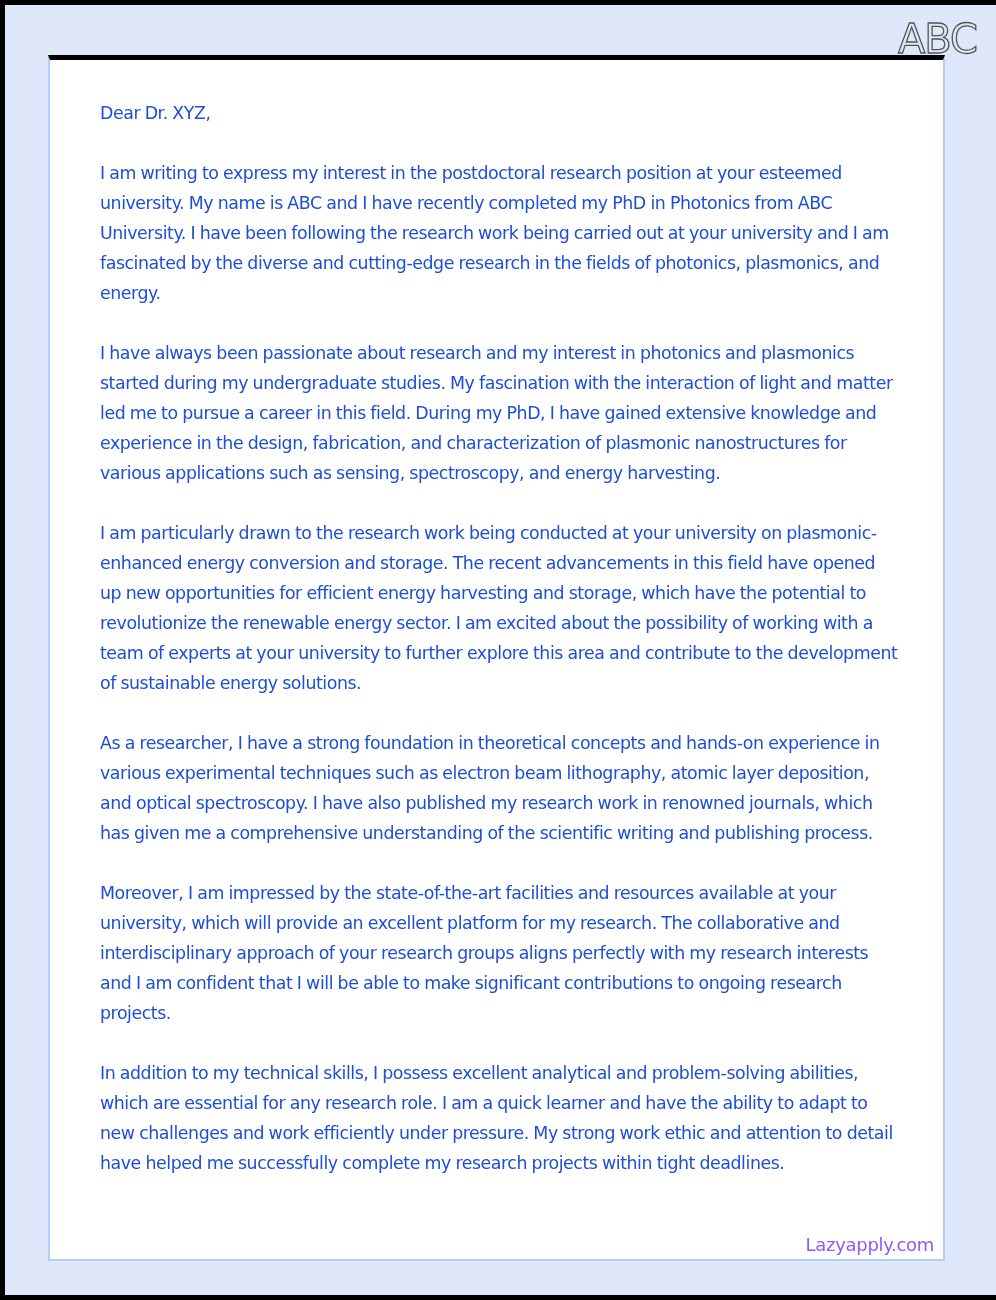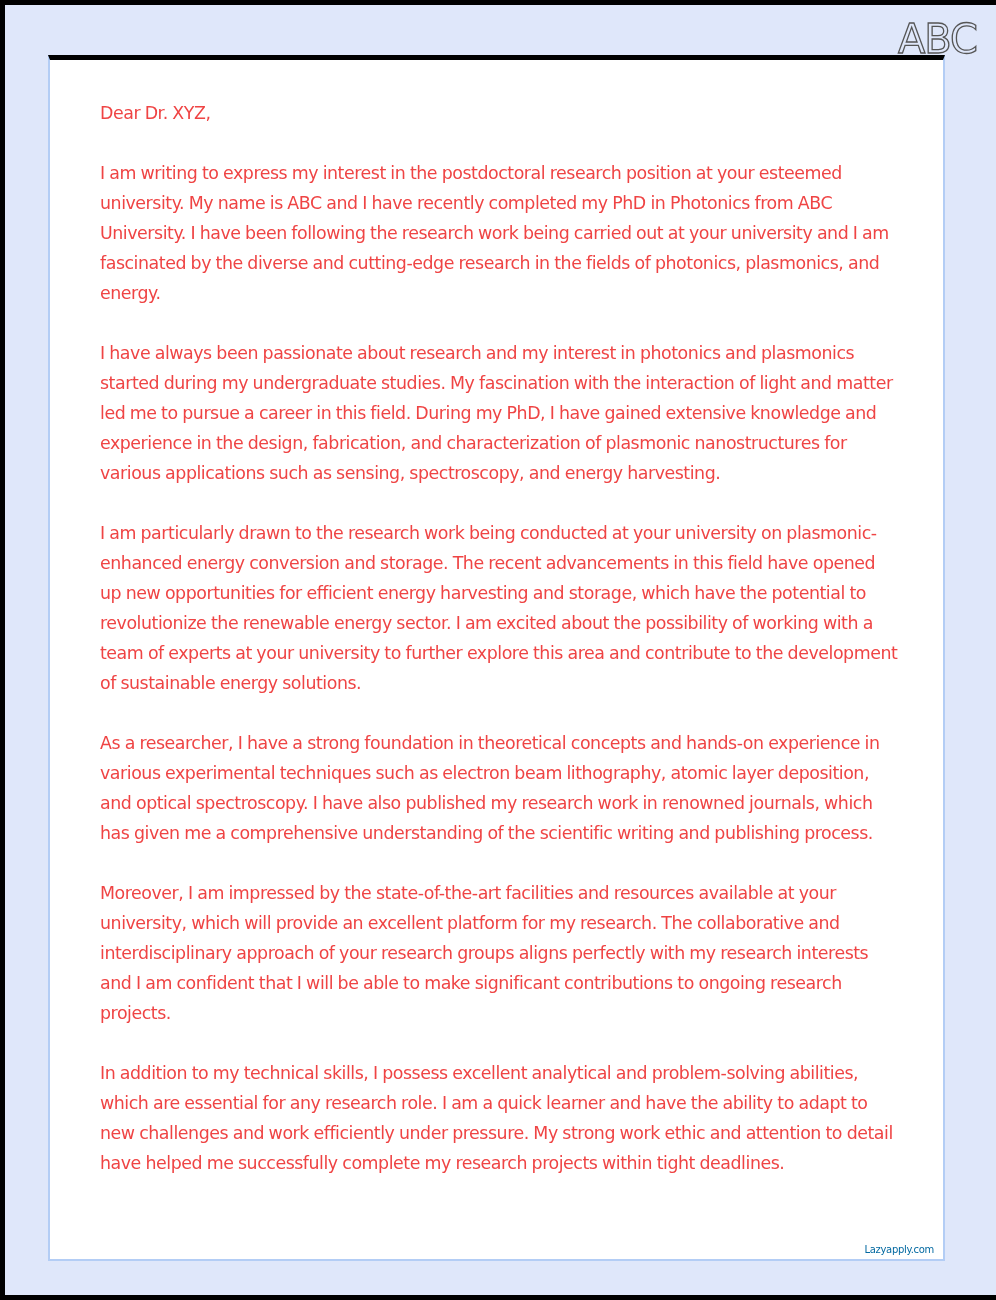--- a/index.html
+++ b/index.html
@@ -40,31 +40,31 @@
       box-sizing: border-box;
       overflow: visible;
     }
     .letter {
       position: absolute;
       left: 50px; top: 38px;
       width: 800px;
       font-family: "DejaVu Sans", sans-serif;
       font-size: 17.4px;
       line-height: 30px;
-      color: #ef4444;
+      color: #1d4ed8;
       letter-spacing: -0.45px;
       word-spacing: -0.5px;
     }
     .letter p { margin: 0 0 30px 0; }
     .watermark {
       position: absolute;
       right: 9px; bottom: 4px;
       font-family: "DejaVu Sans", sans-serif;
-      font-size: 10px;
-      color: #0369a1;
+      font-size: 18px;
+      color: #8b5cf6;
       letter-spacing: -0.3px;
     }
   </style>
 </head>
 <body>
 
 <div class="frame">
   <div class="logo">ABC</div>
 
   <div class="page">

